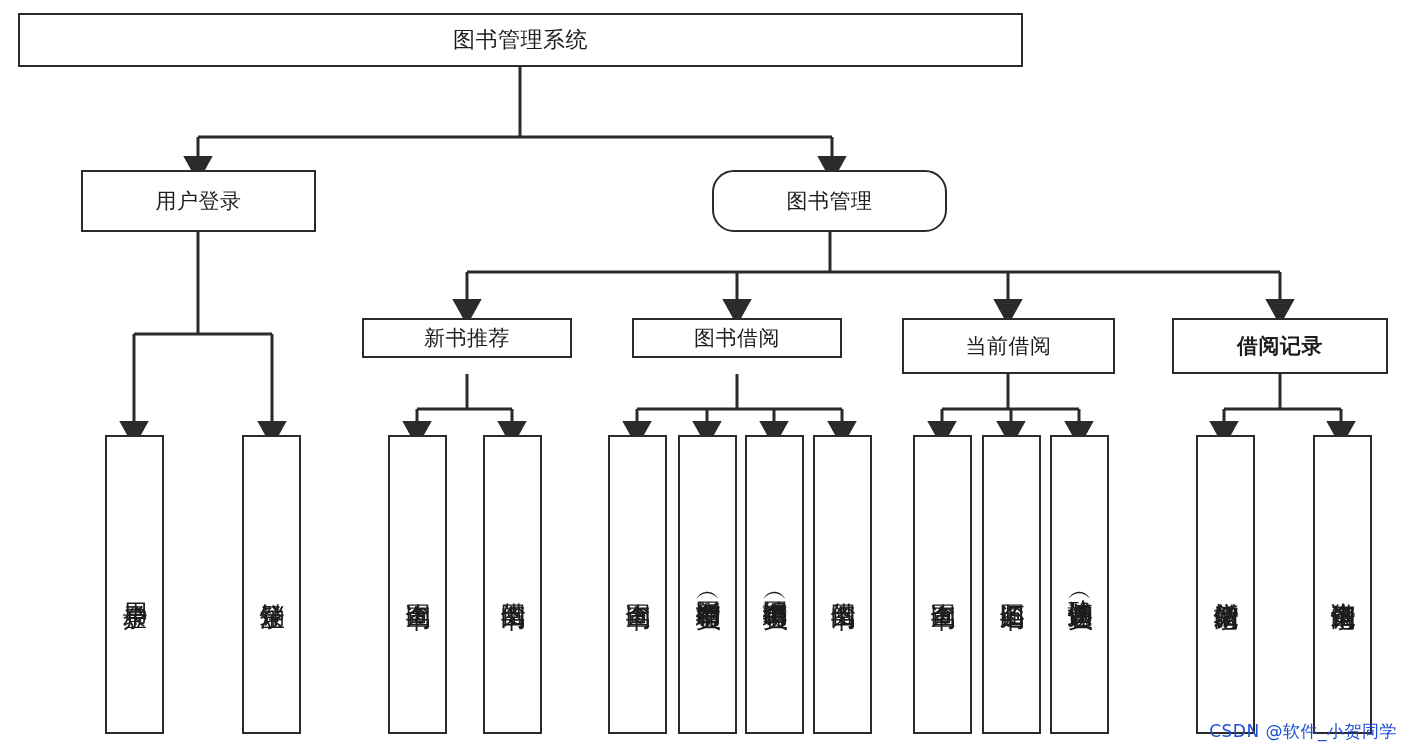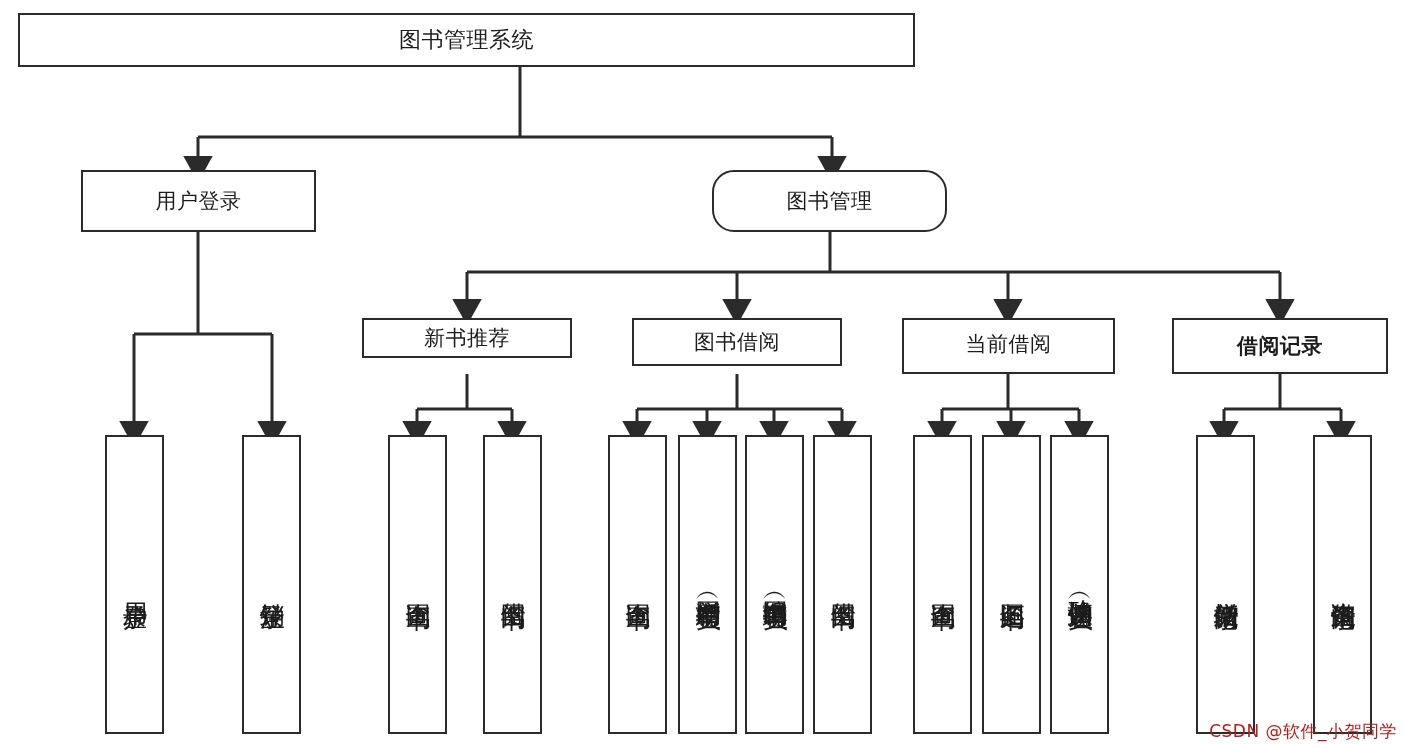--- a/index.html
+++ b/index.html
@@ -63,21 +63,21 @@
     line-height: 1.05;
     letter-spacing: 1px;
     max-height: 100%;
     white-space: nowrap;
   }
   .watermark {
     position: absolute;
     right: 8px;
     bottom: 4px;
     font-size: 17px;
-    color: #b91c1c;
+    color: #1d4ed8;
     letter-spacing: 0.5px;
     z-index: 3;
     white-space: nowrap;
   }
 </style>
 </head>
 <body>
 
 <div id="canvas">
 
@@ -124,38 +124,38 @@
       <path d="M1011,409 L1011,425" marker-end="url(#arrow)"></path>
       <path d="M1079,409 L1079,425" marker-end="url(#arrow)"></path>
 
       <path d="M1280,374 L1280,409"></path>
       <path d="M1224,409 L1341,409"></path>
       <path d="M1224,409 L1224,425" marker-end="url(#arrow)"></path>
       <path d="M1341,409 L1341,425" marker-end="url(#arrow)"></path>
     </g>
   </svg>
 
-  <div class="node h root" style="left:18px; top:13px; width:897px; height:54px;">
+  <div class="node h root" style="left:18px; top:13px; width:1005px; height:54px;">
     <span class="label">图书管理系统</span>
   </div>
 
   <div class="node h" style="left:81px; top:170px; width:235px; height:62px;">
     <span class="label">用户登录</span>
   </div>
   <div class="node h" style="left:712px; top:170px; width:235px; height:62px;border-radius:22px;">
     <span class="label">图书管理</span>
   </div>
 
   <div class="node h" style="left:362px; top:318px; width:210px; height:40px;justify-content:center;">
     <span class="label">新书推荐</span>
   </div>
-  <div class="node h" style="left:632px; top:318px; width:210px; height:48px;">
+  <div class="node h" style="left:632px; top:318px; width:210px; height:40px;">
     <span class="label">图书借阅</span>
   </div>
-  <div class="node h" style="left:902px; top:318px; width:213px; height:56px;font-family:Liberation Mono, monospace;">
+  <div class="node h" style="left:902px; top:318px; width:213px; height:56px;">
     <span class="label">当前借阅</span>
   </div>
   <div class="node h" style="left:1172px; top:318px; width:216px; height:56px;font-weight:bold;">
     <span class="label">借阅记录</span>
   </div>
 
   <div class="node v" style="left:105px; top:435px; width:59px; height:299px;">
     <span class="label">用户登录</span>
   </div>
   <div class="node v" style="left:242px; top:435px; width:59px; height:299px;">

